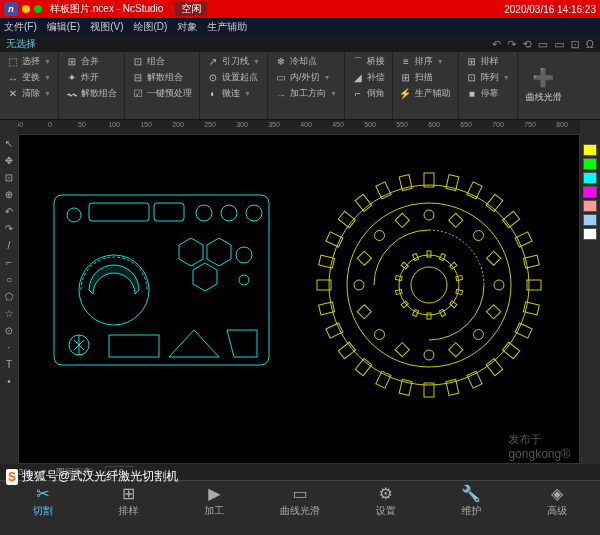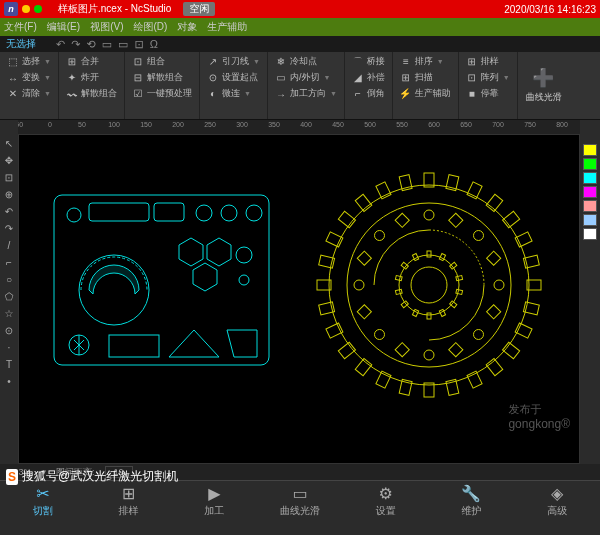--- a/index.html
+++ b/index.html
@@ -1,25 +1,25 @@
 <!DOCTYPE html>
 <html><head>
 <meta charset="utf-8">
 <style>
 * { margin: 0; padding: 0; box-sizing: border-box; font-family: "Microsoft YaHei", sans-serif; }
 body { width: 600px; height: 535px; background: #2b2b2b; color: #ccc; font-size: 10px; overflow: hidden; position: relative; }
 .title-bar { height: 18px; background: #e00000; display: flex; align-items: center; padding: 0 4px; gap: 4px; }
 .title-bar .logo { width: 14px; height: 14px; background: #4a4a9a; border-radius: 2px; display: flex; align-items: center; justify-content: center; color: #fff; font-style: italic; font-size: 9px; font-weight: bold; }
 .title-bar .dot { width: 8px; height: 8px; border-radius: 50%; }
-.title-bar .title { color: #fff; font-size: 10px; margin-left: 12px; }
-.title-bar .idle { background: #737373; color: #fff; padding: 0 6px; border-radius: 2px; margin-left: 8px; font-size: 10px; }
+.title-bar .title { color: #fff; font-size: 10px; margin-left: 4px; }
+.title-bar .idle { background: #7f1d1d; color: #fff; padding: 0 6px; border-radius: 2px; margin-left: 8px; font-size: 10px; }
 .title-bar .date { margin-left: auto; color: #fff; font-size: 10px; }
-.menu-bar { height: 18px; background: #4d7c0f; display: flex; align-items: center; padding: 0 4px; gap: 10px; font-size: 10px; }
+.menu-bar { height: 18px; background: #0f172a; display: flex; align-items: center; padding: 0 4px; gap: 10px; font-size: 10px; }
 .menu-bar span { cursor: pointer; }
-.ribbon-header { height: 16px; background: #1a1a1a; display: flex; align-items: center; padding: 0 6px; gap: 14px; }
+.ribbon-header { height: 16px; background: #1a1a1a; display: flex; align-items: center; padding: 0 6px; gap: 20px; justify-content: space-between; }
 .ribbon-header .tab { font-size: 10px; color: #aaa; }
 .ribbon-header .tab.active { color: #5ac8fa; }
 .ribbon-icons { display: flex; gap: 6px; margin-left: 6px; }
 .ribbon-icons span { color: #888; font-size: 11px; }
 .ribbon { height: 68px; background: #333; display: flex; border-bottom: 1px solid #111; }
 .ribbon-group { display: flex; flex-direction: column; padding: 2px 4px; gap: 1px; border-right: 1px solid #222; }
 .ribbon-item { display: flex; align-items: center; gap: 3px; padding: 1px 3px; font-size: 9px; color: #bbb; white-space: nowrap; cursor: pointer; }
 .ribbon-item .ico { width: 12px; height: 12px; display: inline-flex; align-items: center; justify-content: center; font-size: 10px; }
 .ribbon-item .dd { color: #777; font-size: 7px; margin-left: 1px; }
 .ribbon-big { display: flex; flex-direction: column; align-items: center; justify-content: center; padding: 4px 8px; gap: 2px; font-size: 9px; }
@@ -33,21 +33,21 @@
 .panel-right { width: 20px; background: #2b2b2b; display: flex; flex-direction: column; align-items: center; padding-top: 4px; gap: 2px; }
 .panel-right .lbl { font-size: 8px; writing-mode: vertical-rl; color: #aaa; margin-bottom: 4px; }
 .panel-right .sw { width: 14px; height: 12px; border: 1px solid #555; }
 .status { height: 16px; background: #222; display: flex; align-items: center; padding: 0 6px; gap: 10px; font-size: 9px; color: #999; }
 .bottom-tabs { height: 40px; background: #2b2b2b; display: flex; align-items: center; border-top: 1px solid #444; }
 .bottom-tabs .btab { flex: 1; display: flex; flex-direction: column; align-items: center; gap: 1px; font-size: 10px; color: #aaa; cursor: pointer; }
 .bottom-tabs .btab.active { color: #5ac8fa; }
 .bottom-tabs .btab .ico { font-size: 16px; }
 .watermark { position: absolute; bottom: 50px; left: 6px; font-size: 12px; color: #fff; z-index: 10; display: flex; align-items: center; gap: 4px; }
 .watermark .sohu { background: #fff; color: #f60; padding: 1px 2px; border-radius: 2px; font-weight: bold; }
-.watermark2 { position: absolute; bottom: 104px; right: 30px; font-size: 11px; color: #555; z-index: 5; margin-top: 37px; }
+.watermark2 { position: absolute; bottom: 74px; right: 30px; font-size: 11px; color: #555; z-index: 5; margin-top: 37px; }
 .watermark2 .sub { font-size: 12px; }
 svg { position: absolute; top: 0; left: 0; }
 </style>
 </head>
 <body>
 
 <div class="title-bar">
   <div class="logo">n</div>
   <div class="dot" style="background:#ffcc00"></div>
   <div class="dot" style="background:#00cc00"></div>

